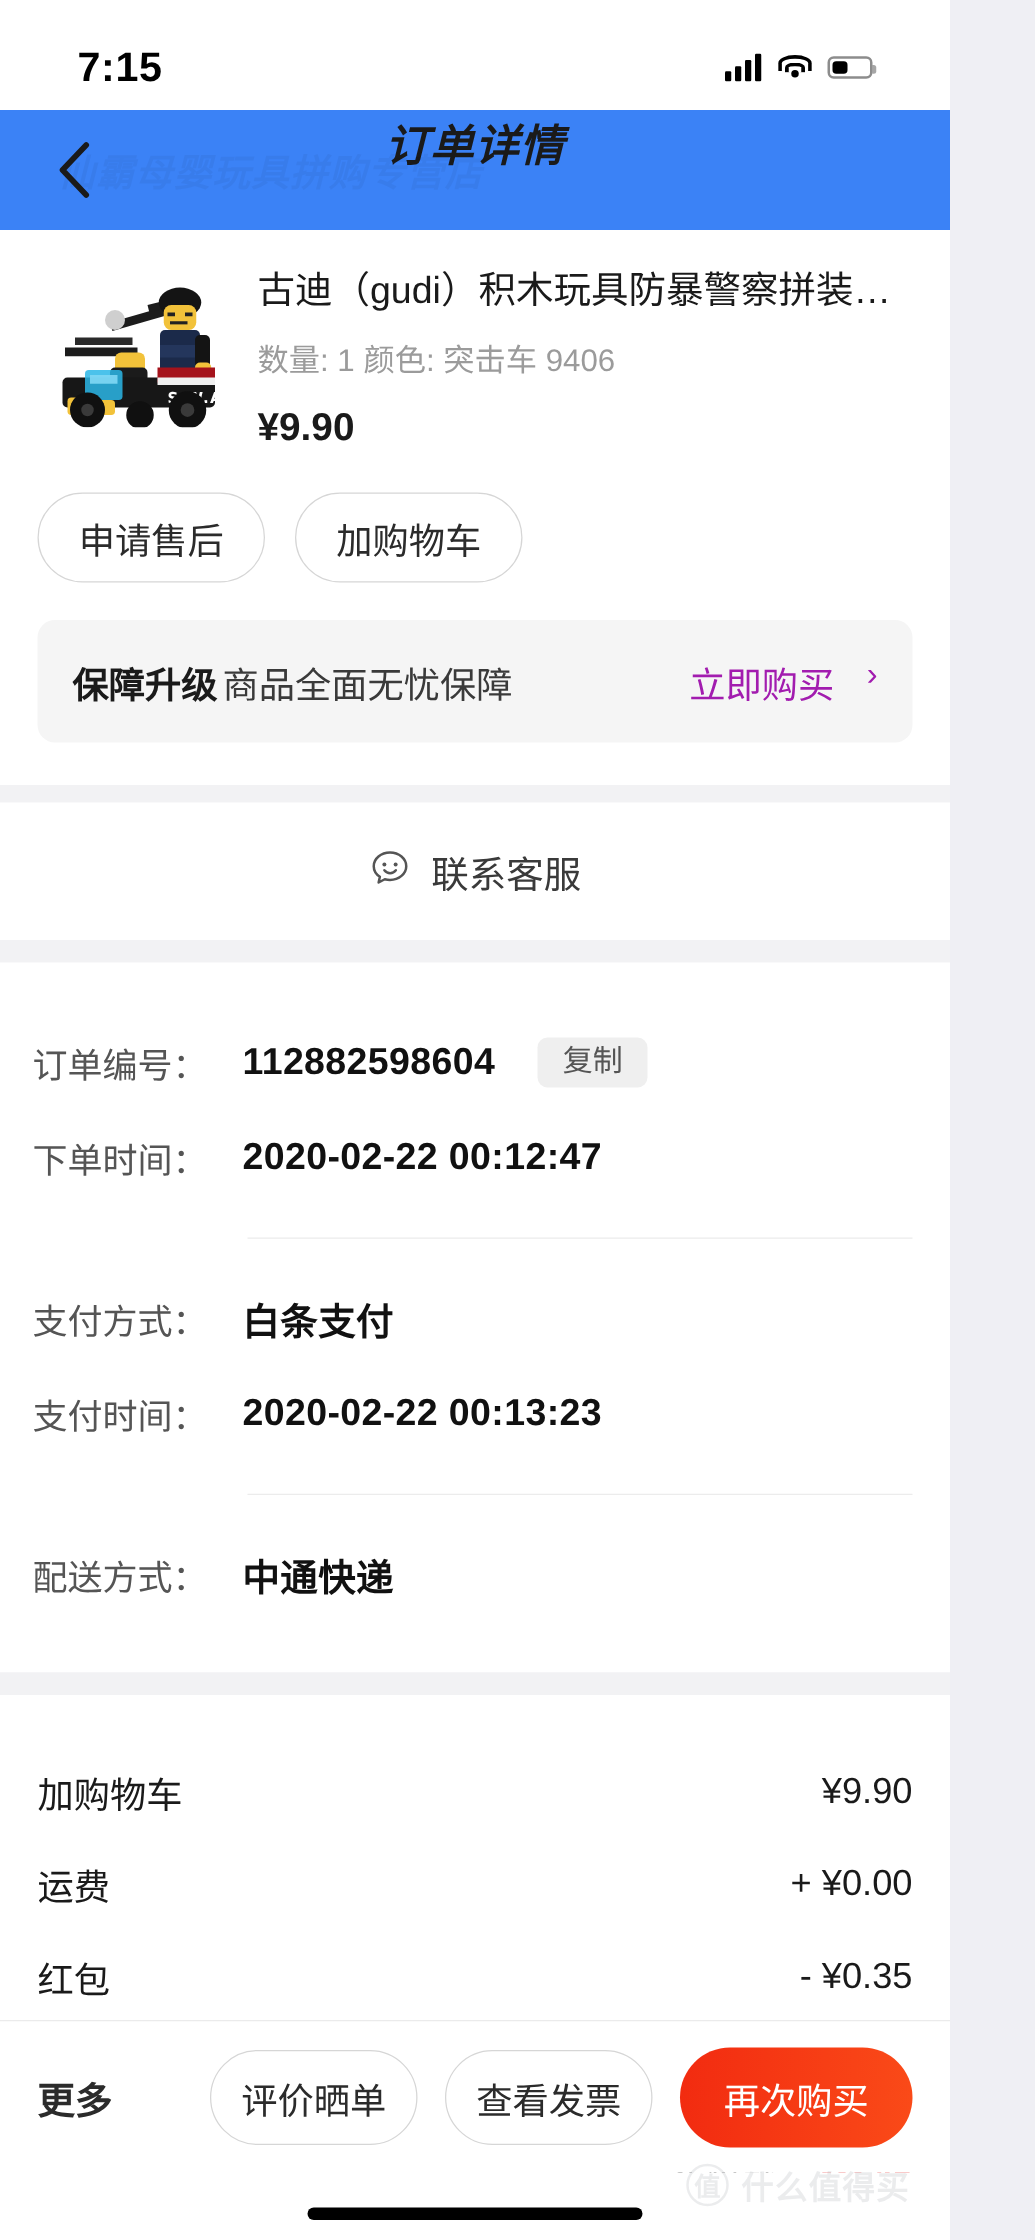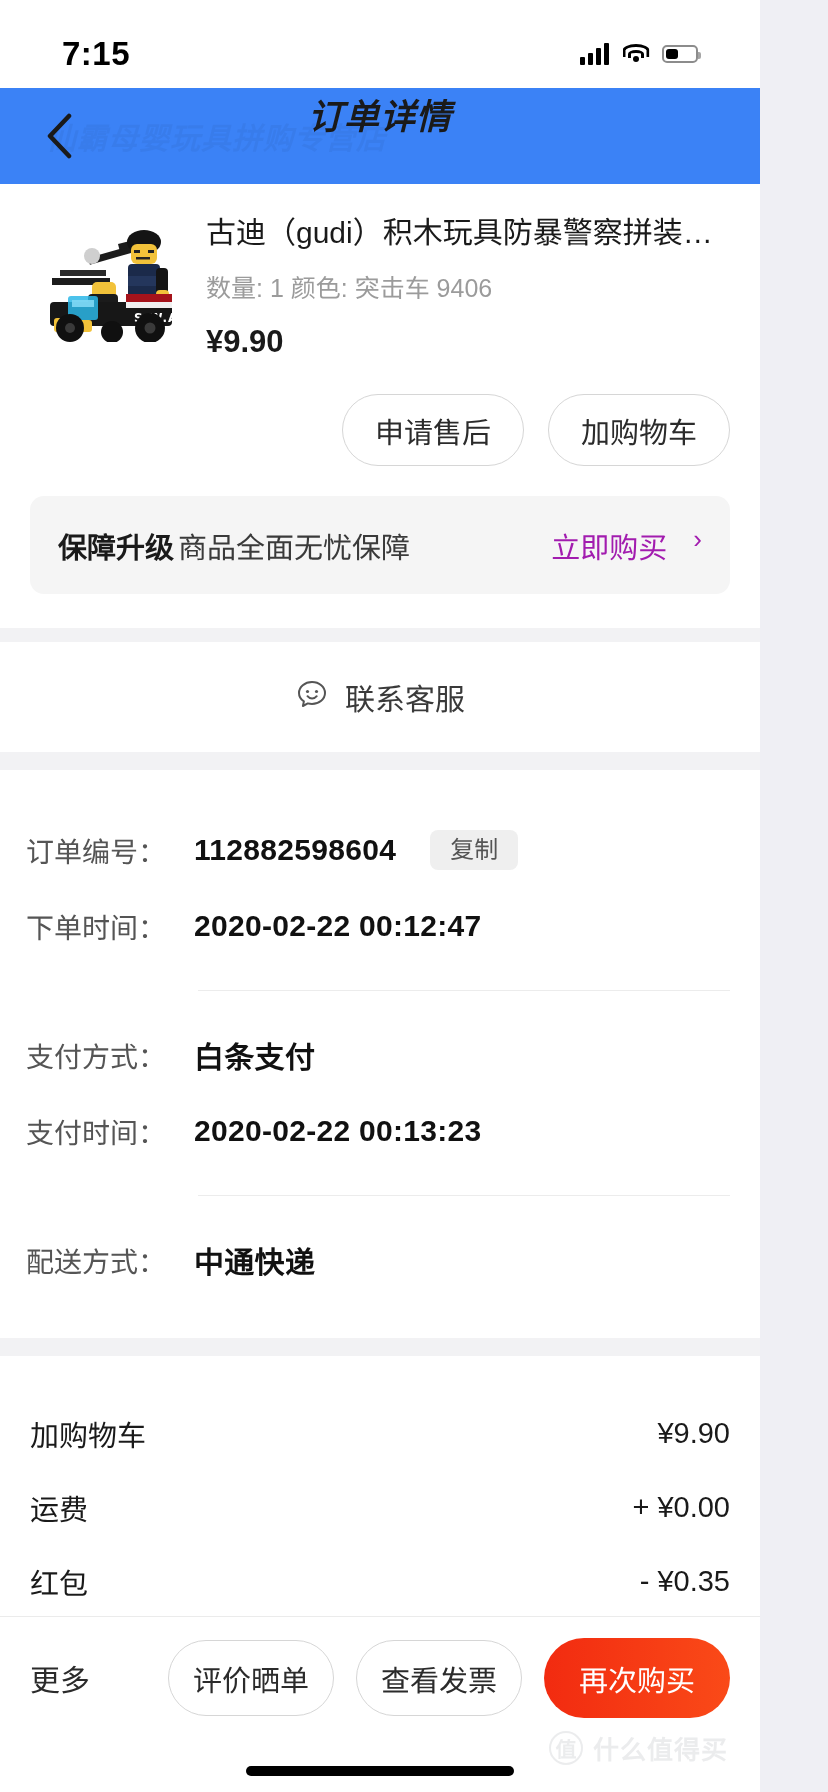--- a/index.html
+++ b/index.html
@@ -59,21 +59,21 @@
   .thumb svg { display: block; width: 100%; height: 100%; }
   .p-info { flex: 1; padding-left: 20px; padding-top: 4px; min-width: 0; }
   .p-title {
     font-size: 30px; color: #1a1a1a; line-height: 1.28; font-weight: 400;
     white-space: nowrap; overflow: hidden; text-overflow: ellipsis;
   }
   .p-spec { margin-top: 16px; font-size: 25px; color: #9b9b9b; }
   .p-price { margin-top: 20px; font-size: 31px; color: #1a1a1a; font-weight: 700; }
 
   
-  .act-row { display: flex; justify-content: flex-end; gap: 24px; padding: 34px 30px 30px 30px; }
+  .act-row { display: flex; gap: 24px; padding: 34px 30px 30px 30px; }
   .pill {
     min-width: 182px; height: 72px; border-radius: 36px; border: 1.5px solid #d6d6d6;
     background: #fff; display: flex; align-items: center; justify-content: center;
     font-size: 29px; color: #2b2b2b; padding: 0 26px;
   }
 
   
   .guarantee-wrap { padding: 0 30px 34px 30px; }
   .guarantee {
     background: #f5f5f5; border-radius: 14px; height: 98px;
@@ -109,21 +109,21 @@
   .total-amt { color: #e4282a; font-weight: 700; margin-left: 4px; }
   .total-amt .cur { font-size: 27px; }
   .total-amt .int { font-size: 40px; }
   .total-amt .dec { font-size: 28px; }
 
   
   .bottombar {
     position: absolute; left: 0; right: 0; bottom: 54px; height: 122px; background: #fff;
     border-top: 1px solid #ebebeb; display: flex; align-items: center; padding: 0 30px;
   }
-  .more { font-size: 30px; color: #2b2b2b; }
+  .more { font-size: 30px; color: #2b2b2b; font-weight: bold; }
   .bottom-actions { margin-left: auto; display: flex; align-items: center; gap: 22px; }
   .btn-outline {
     min-width: 166px; height: 76px; border-radius: 38px; border: 1.5px solid #d6d6d6;
     background: #fff; display: flex; align-items: center; justify-content: center;
     font-size: 29px; color: #2b2b2b; padding: 0 24px;
   }
   .btn-primary {
     min-width: 186px; height: 80px; border-radius: 40px; padding: 0 26px;
     background: linear-gradient(90deg, #f22b10 0%, #fa4a18 100%);
     color: #fff; font-size: 29px; display: flex; align-items: center; justify-content: center;

